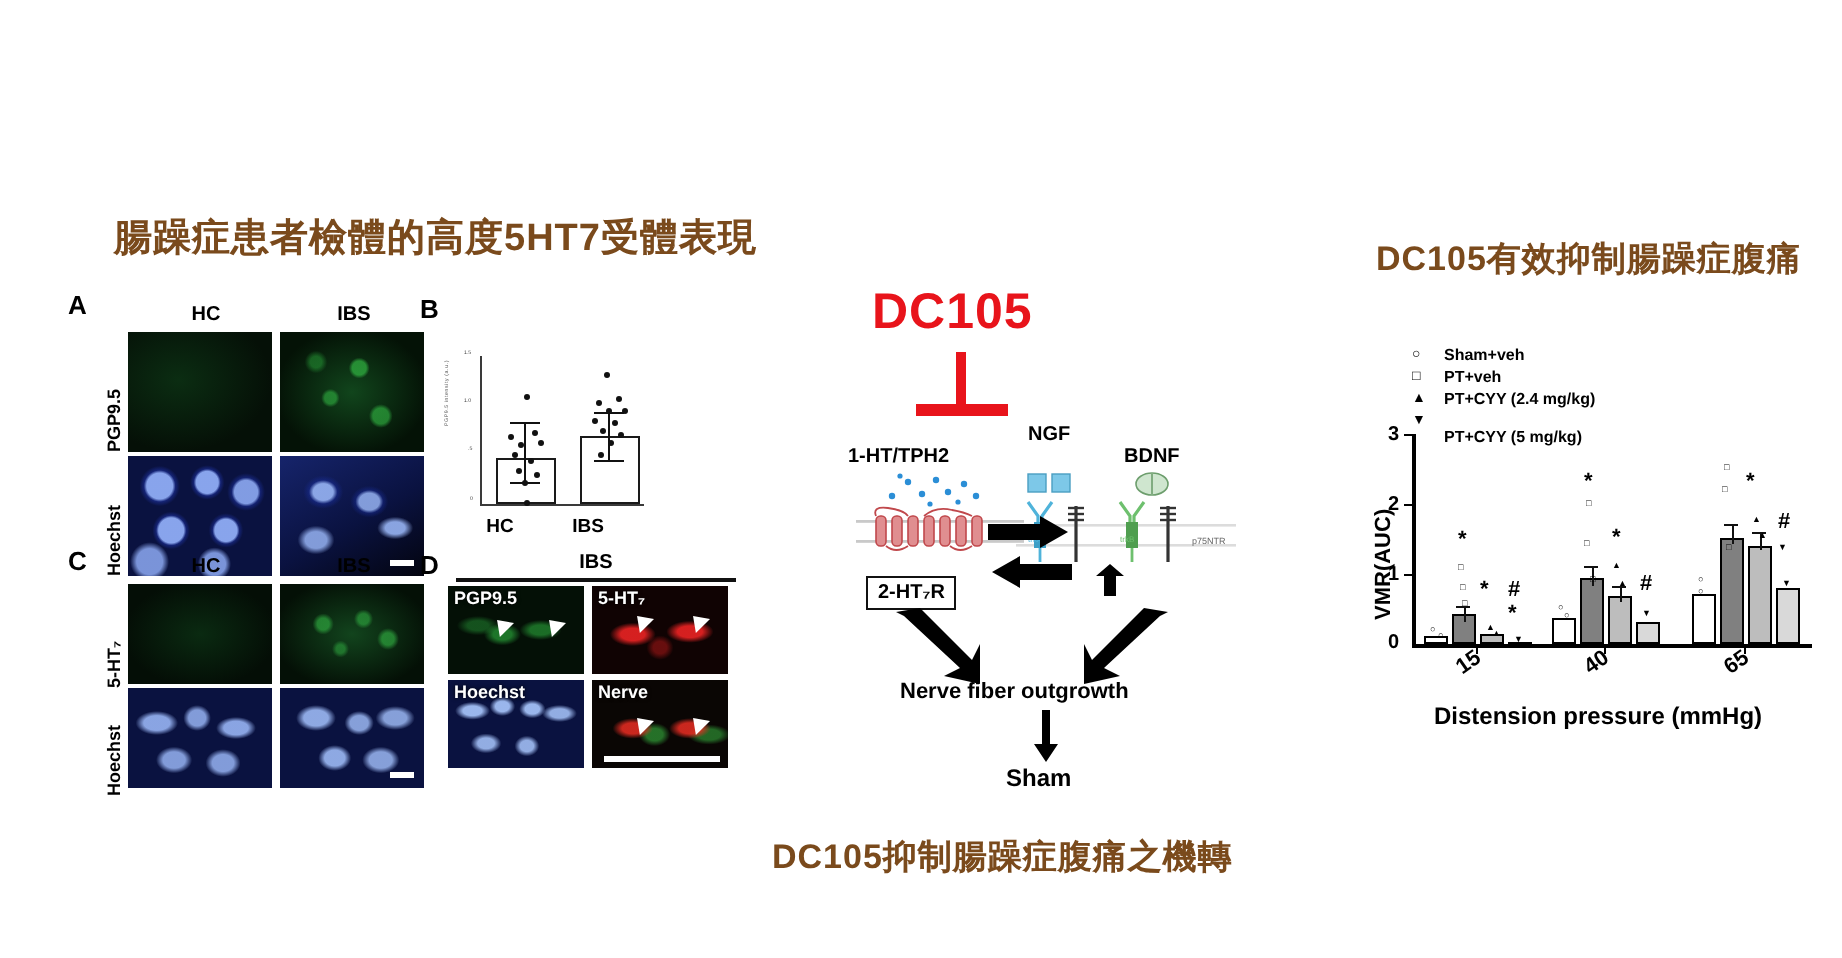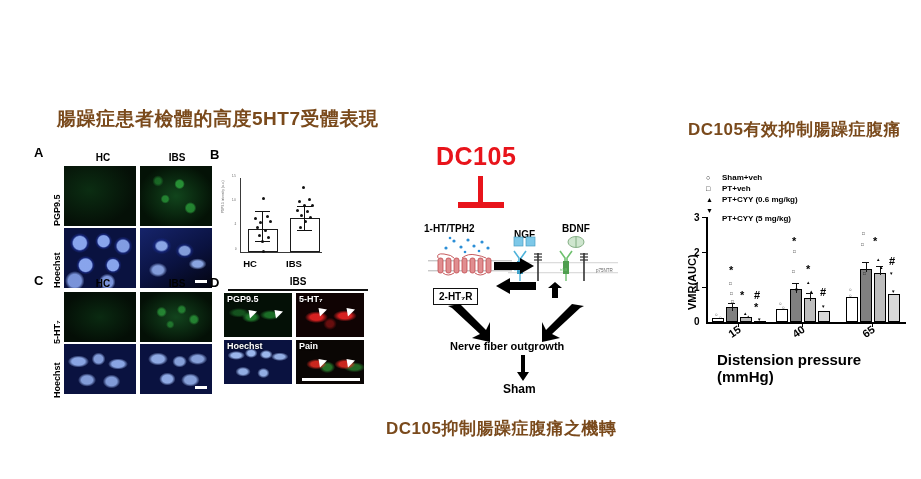--- a/index.html
+++ b/index.html
@@ -48,21 +48,21 @@
   .rbar{position:absolute;border:1px solid #000;box-sizing:border-box;}
   .rtick{position:absolute;font-size:10px;font-weight:bold;}
   .rdot{position:absolute;font-size:4.5px;line-height:1;color:#000;}
   .star{position:absolute;font-size:11px;font-weight:bold;line-height:1;}
   .leg-txt{position:absolute;font-size:8px;font-weight:bold;white-space:nowrap;}
   .leg-mk{position:absolute;font-size:7px;line-height:1;}
   .xcat{position:absolute;font-size:11px;font-weight:bold;
         transform:rotate(-35deg);transform-origin:left top;}
   #vmr-ylabel{position:absolute;font-size:11px;font-weight:bold;
         writing-mode:vertical-rl;transform:rotate(180deg);}
-  #xaxis-title{position:absolute;font-size:15px;font-weight:bold;}
+  #xaxis-title{position:absolute;font-size:12px;font-weight:bold;}
 </style>
 </head>
 <body>
 
 <div class="abs cn-title" id="left-title">腸躁症患者檢體的高度5HT7受體表現</div>
 
 <div class="abs panel-letter" style="left:34px;top:146px;">A</div>
 <div class="abs col-head" style="left:70px;top:152px;width:66px;">HC</div>
 <div class="abs col-head" style="left:144px;top:152px;width:66px;">IBS</div>
 <div class="abs row-label" style="left:52px;top:172px;height:54px;">PGP9.5</div>
@@ -212,21 +212,21 @@
        #0a1240;">
   <div class="lbl">Hoechst</div>
 </div>
 <div class="micro" style="left:296px;top:340px;width:68px;height:44px;
      background:
        radial-gradient(ellipse at 30% 55%,rgba(235,45,35,.85) 0 8%,transparent 15%),
        radial-gradient(ellipse at 72% 55%,rgba(235,45,35,.85) 0 8%,transparent 15%),
        radial-gradient(ellipse at 46% 62%,rgba(60,200,70,.55) 0 8%,transparent 15%),
        radial-gradient(ellipse at 86% 62%,rgba(60,200,70,.5) 0 7%,transparent 13%),
        #0a0604;">
-  <div class="lbl">Pain</div>
+  <div class="lbl">Nerve</div>
   <div class="arrow-head" style="left:20px;top:18px;transform:rotate(135deg);"></div>
   <div class="arrow-head" style="left:48px;top:18px;transform:rotate(135deg);"></div>
   <div class="sb" style="left:6px;bottom:3px;width:58px;"></div>
 </div>
 
 <div class="abs" id="dc105-word">DC105</div>
 <div class="red-bar" style="left:478px;top:176px;width:5px;height:28px;"></div>
 <div class="red-bar" style="left:458px;top:202px;width:46px;height:6px;"></div>
 
 <div class="dg-text" style="left:424px;top:223px;">1-HT/TPH2</div>
@@ -257,21 +257,21 @@
     <rect x="58" y="6" width="5" height="15" rx="2.2"></rect>
   </g>
   <path d="M10 6 Q8 1 16 2 Q24 3 26 6" fill="none" stroke="#c0484c" stroke-width="0.9"></path>
   <path d="M34 6 Q40 1 48 3 Q54 4 58 6" fill="none" stroke="#c0484c" stroke-width="0.9"></path>
   <path d="M15 21 Q20 25 26 21" fill="none" stroke="#c0484c" stroke-width="0.9"></path>
   <path d="M47 21 Q52 25 58 21" fill="none" stroke="#c0484c" stroke-width="0.9"></path>
 </svg>
 
 <div class="boxed" style="left:433px;top:288px;">2-HT₇R</div>
 
-<div class="dg-text" style="left:514px;top:229px;">NGF</div>
+<div class="dg-text" style="left:514px;top:212px;">NGF</div>
 <div class="dg-text" style="left:562px;top:223px;">BDNF</div>
 
 <svg class="abs" style="left:512px;top:236px;" width="38" height="12">
   <rect x="2" y="1" width="9" height="9" fill="#7dc8e8" stroke="#4a9ec2" stroke-width="0.7"></rect>
   <rect x="14" y="1" width="9" height="9" fill="#7dc8e8" stroke="#4a9ec2" stroke-width="0.7"></rect>
 </svg>
 <svg class="abs" style="left:566px;top:236px;" width="26" height="12">
   <ellipse cx="10" cy="6" rx="8" ry="5.5" fill="#cfe6cf" stroke="#6d9e6d" stroke-width="0.8"></ellipse>
   <line x1="10" y1="1" x2="10" y2="11" stroke="#6d9e6d" stroke-width="0.8"></line>
 </svg>
@@ -335,21 +335,21 @@
 
 <div class="abs cn-title" id="bottom-caption">DC105抑制腸躁症腹痛之機轉</div>
 
 <div class="abs cn-title" id="right-title">DC105有效抑制腸躁症腹痛</div>
 
 <div class="leg-mk" style="left:706px;top:174px;">○</div>
 <div class="leg-txt" style="left:722px;top:173px;">Sham+veh</div>
 <div class="leg-mk" style="left:706px;top:185px;">□</div>
 <div class="leg-txt" style="left:722px;top:184px;">PT+veh</div>
 <div class="leg-mk" style="left:706px;top:196px;">▲</div>
-<div class="leg-txt" style="left:722px;top:195px;">PT+CYY (0.6 mg/kg)</div>
+<div class="leg-txt" style="left:722px;top:195px;">PT+CYY (2.4 mg/kg)</div>
 <div class="leg-mk" style="left:706px;top:207px;">▼</div>
 <div class="leg-txt" style="left:722px;top:214px;">PT+CYY (5 mg/kg)</div>
 
 <div id="vmr-ylabel" style="left:686px;top:250px;height:60px;">VMR(AUC)</div>
 
 <div class="abs" style="left:706px;top:217px;width:1.6px;height:106px;background:#000;"></div>
 <div class="abs" style="left:706px;top:322px;width:200px;height:1.6px;background:#000;"></div>
 
 <div class="rtick" style="left:694px;top:212px;">3</div>
 <div class="rtick" style="left:694px;top:247px;">2</div>

